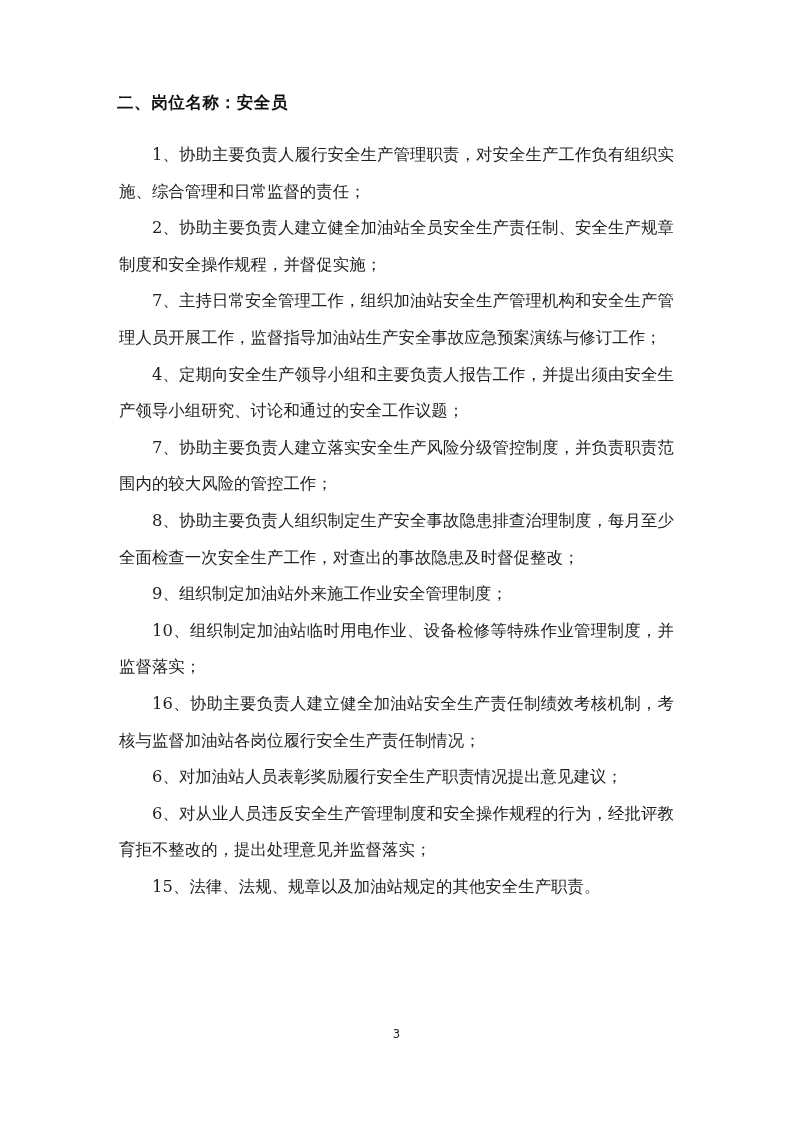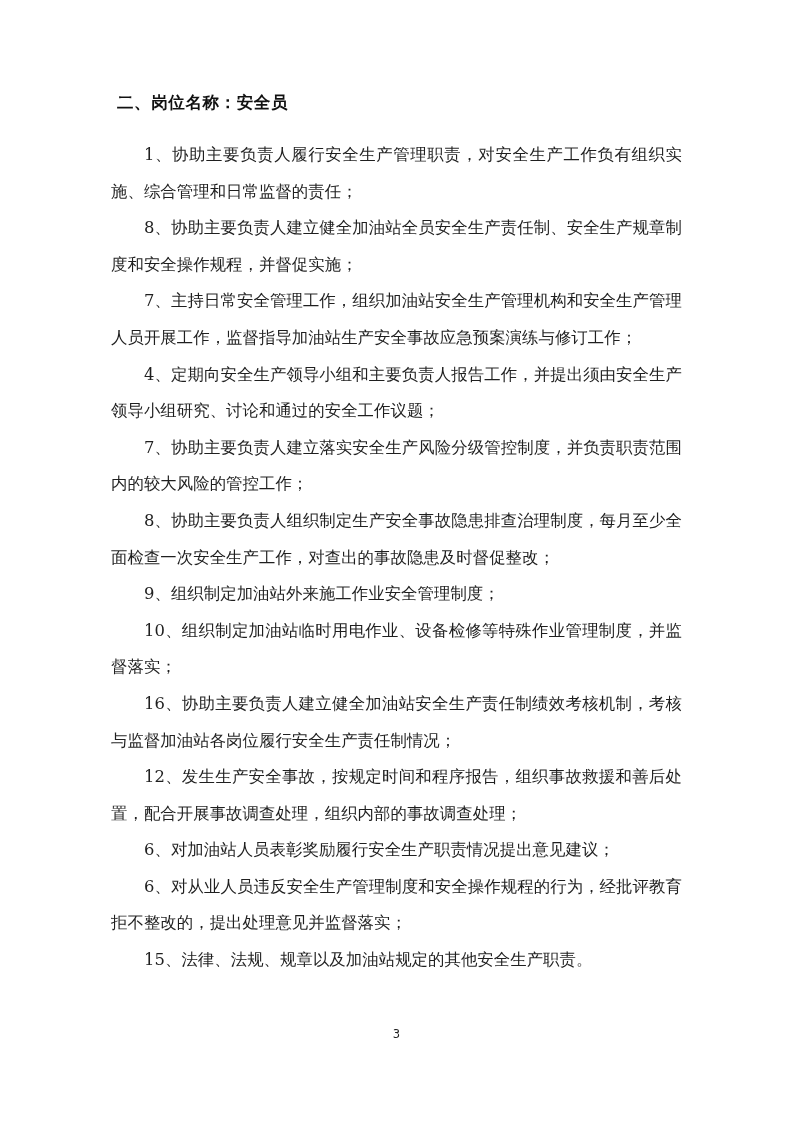--- a/index.html
+++ b/index.html
@@ -36,21 +36,21 @@
     font-size: 16.5px;
     line-height: 30px;
     letter-spacing: 0.6px;
     color: #111111;
     margin: 0 0 19px 6px;
     white-space: nowrap;
   }
 
   .clause-list {
     list-style: none;
-    margin: 0;
+    margin: 8px;
     padding: 0;
   }
 
   .clause {
     font-family: "DejaVu Serif", "Liberation Serif", serif;
     font-size: 16.4px;
     line-height: 36.6px;
     text-align: justify;
     text-justify: inter-ideograph;
     text-indent: 33px;
@@ -74,29 +74,28 @@
 </head>
 <body>
 
 <div class="page">
   <div class="content">
 
     <h1 class="doc-title">二、岗位名称：安全员</h1>
 
     <div class="clause-list">
         <p class="clause">1、协助主要负责人履行安全生产管理职责，对安全生产工作负有组织实施、综合管理和日常监督的责任；</p>
-        <p class="clause">8、协助主要负责人建立健全加油站全员安全生产责任制、安全生产规章制度和安全操作规程，并督促实施；</p>
+        <p class="clause">2、协助主要负责人建立健全加油站全员安全生产责任制、安全生产规章制度和安全操作规程，并督促实施；</p>
         <p class="clause">7、主持日常安全管理工作，组织加油站安全生产管理机构和安全生产管理人员开展工作，监督指导加油站生产安全事故应急预案演练与修订工作；</p>
         <p class="clause">4、定期向安全生产领导小组和主要负责人报告工作，并提出须由安全生产领导小组研究、讨论和通过的安全工作议题；</p>
         <p class="clause">7、协助主要负责人建立落实安全生产风险分级管控制度，并负责职责范围内的较大风险的管控工作；</p>
         <p class="clause">8、协助主要负责人组织制定生产安全事故隐患排查治理制度，每月至少全面检查一次安全生产工作，对查出的事故隐患及时督促整改；</p>
         <p class="clause">9、组织制定加油站外来施工作业安全管理制度；</p>
         <p class="clause">10、组织制定加油站临时用电作业、设备检修等特殊作业管理制度，并监督落实；</p>
         <p class="clause">16、协助主要负责人建立健全加油站安全生产责任制绩效考核机制，考核与监督加油站各岗位履行安全生产责任制情况；</p>
-        <p class="clause">12、发生生产安全事故，按规定时间和程序报告，组织事故救援和善后处置，配合开展事故调查处理，组织内部的事故调查处理；</p>
         <p class="clause">6、对加油站人员表彰奖励履行安全生产职责情况提出意见建议；</p>
         <p class="clause">6、对从业人员违反安全生产管理制度和安全操作规程的行为，经批评教育拒不整改的，提出处理意见并监督落实；</p>
         <p class="clause">15、法律、法规、规章以及加油站规定的其他安全生产职责。</p>
       </div>
 
   </div>
 
   <div class="page-number">3</div>
 </div>
 

